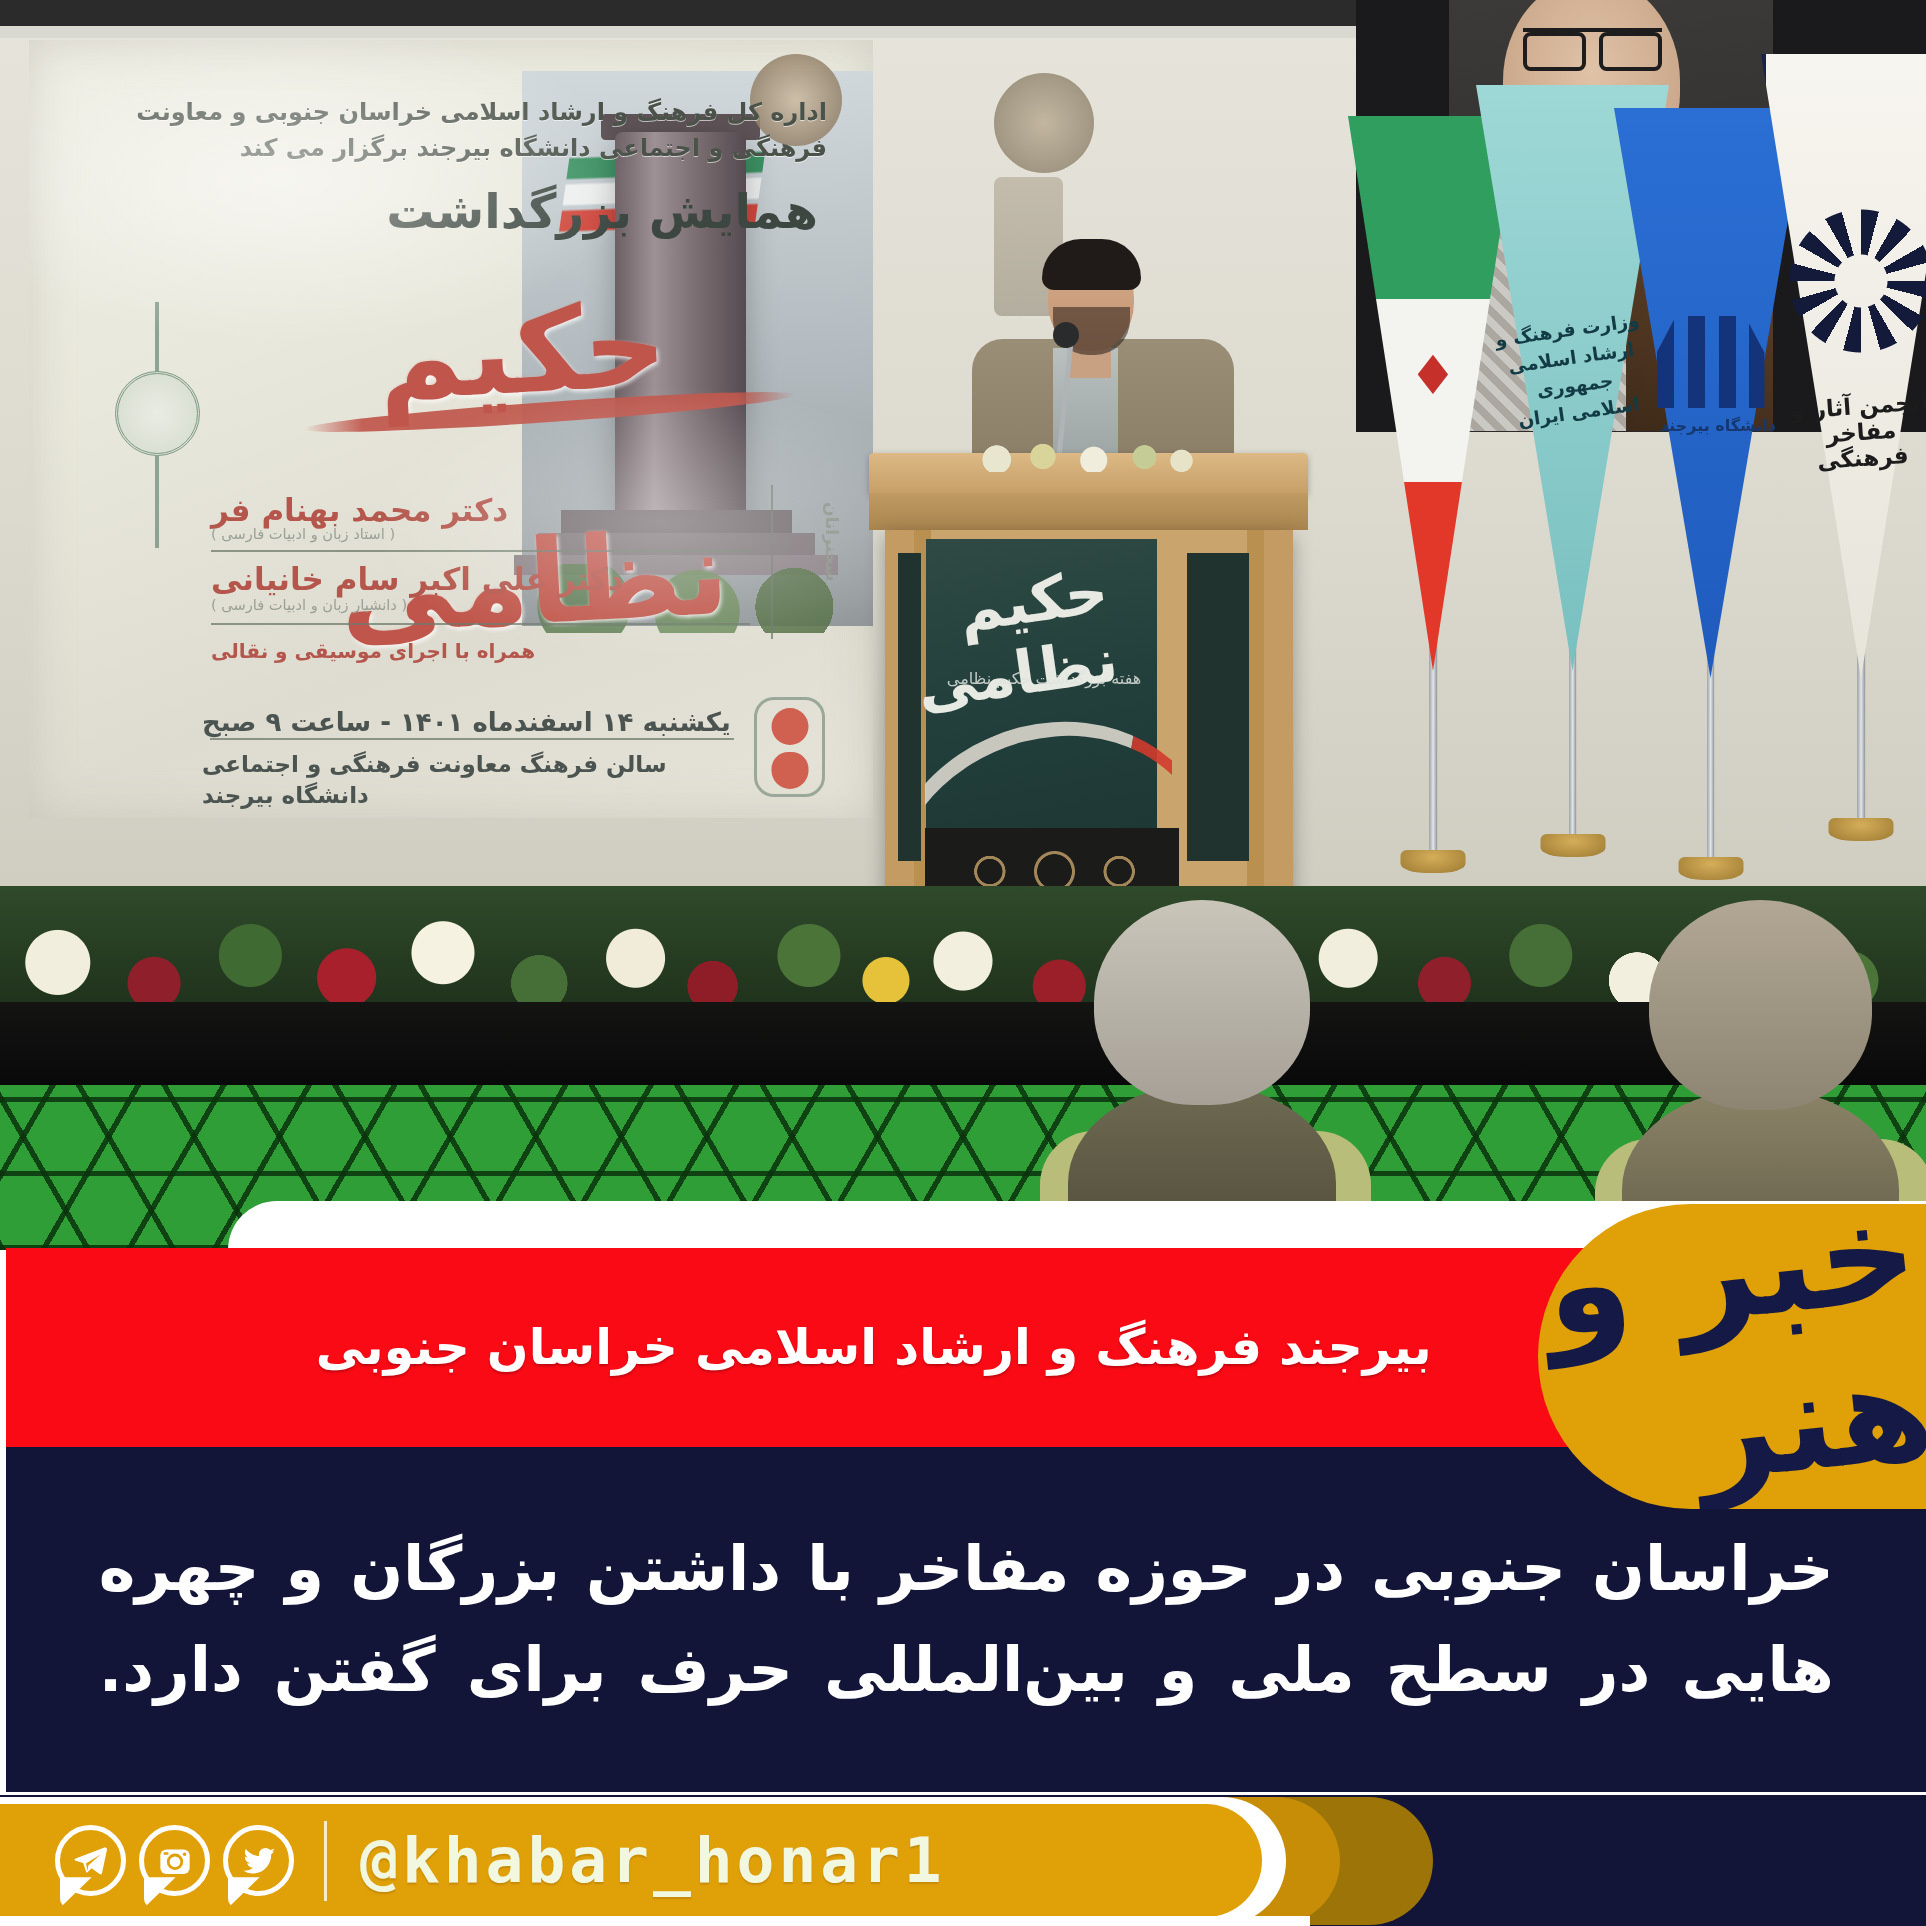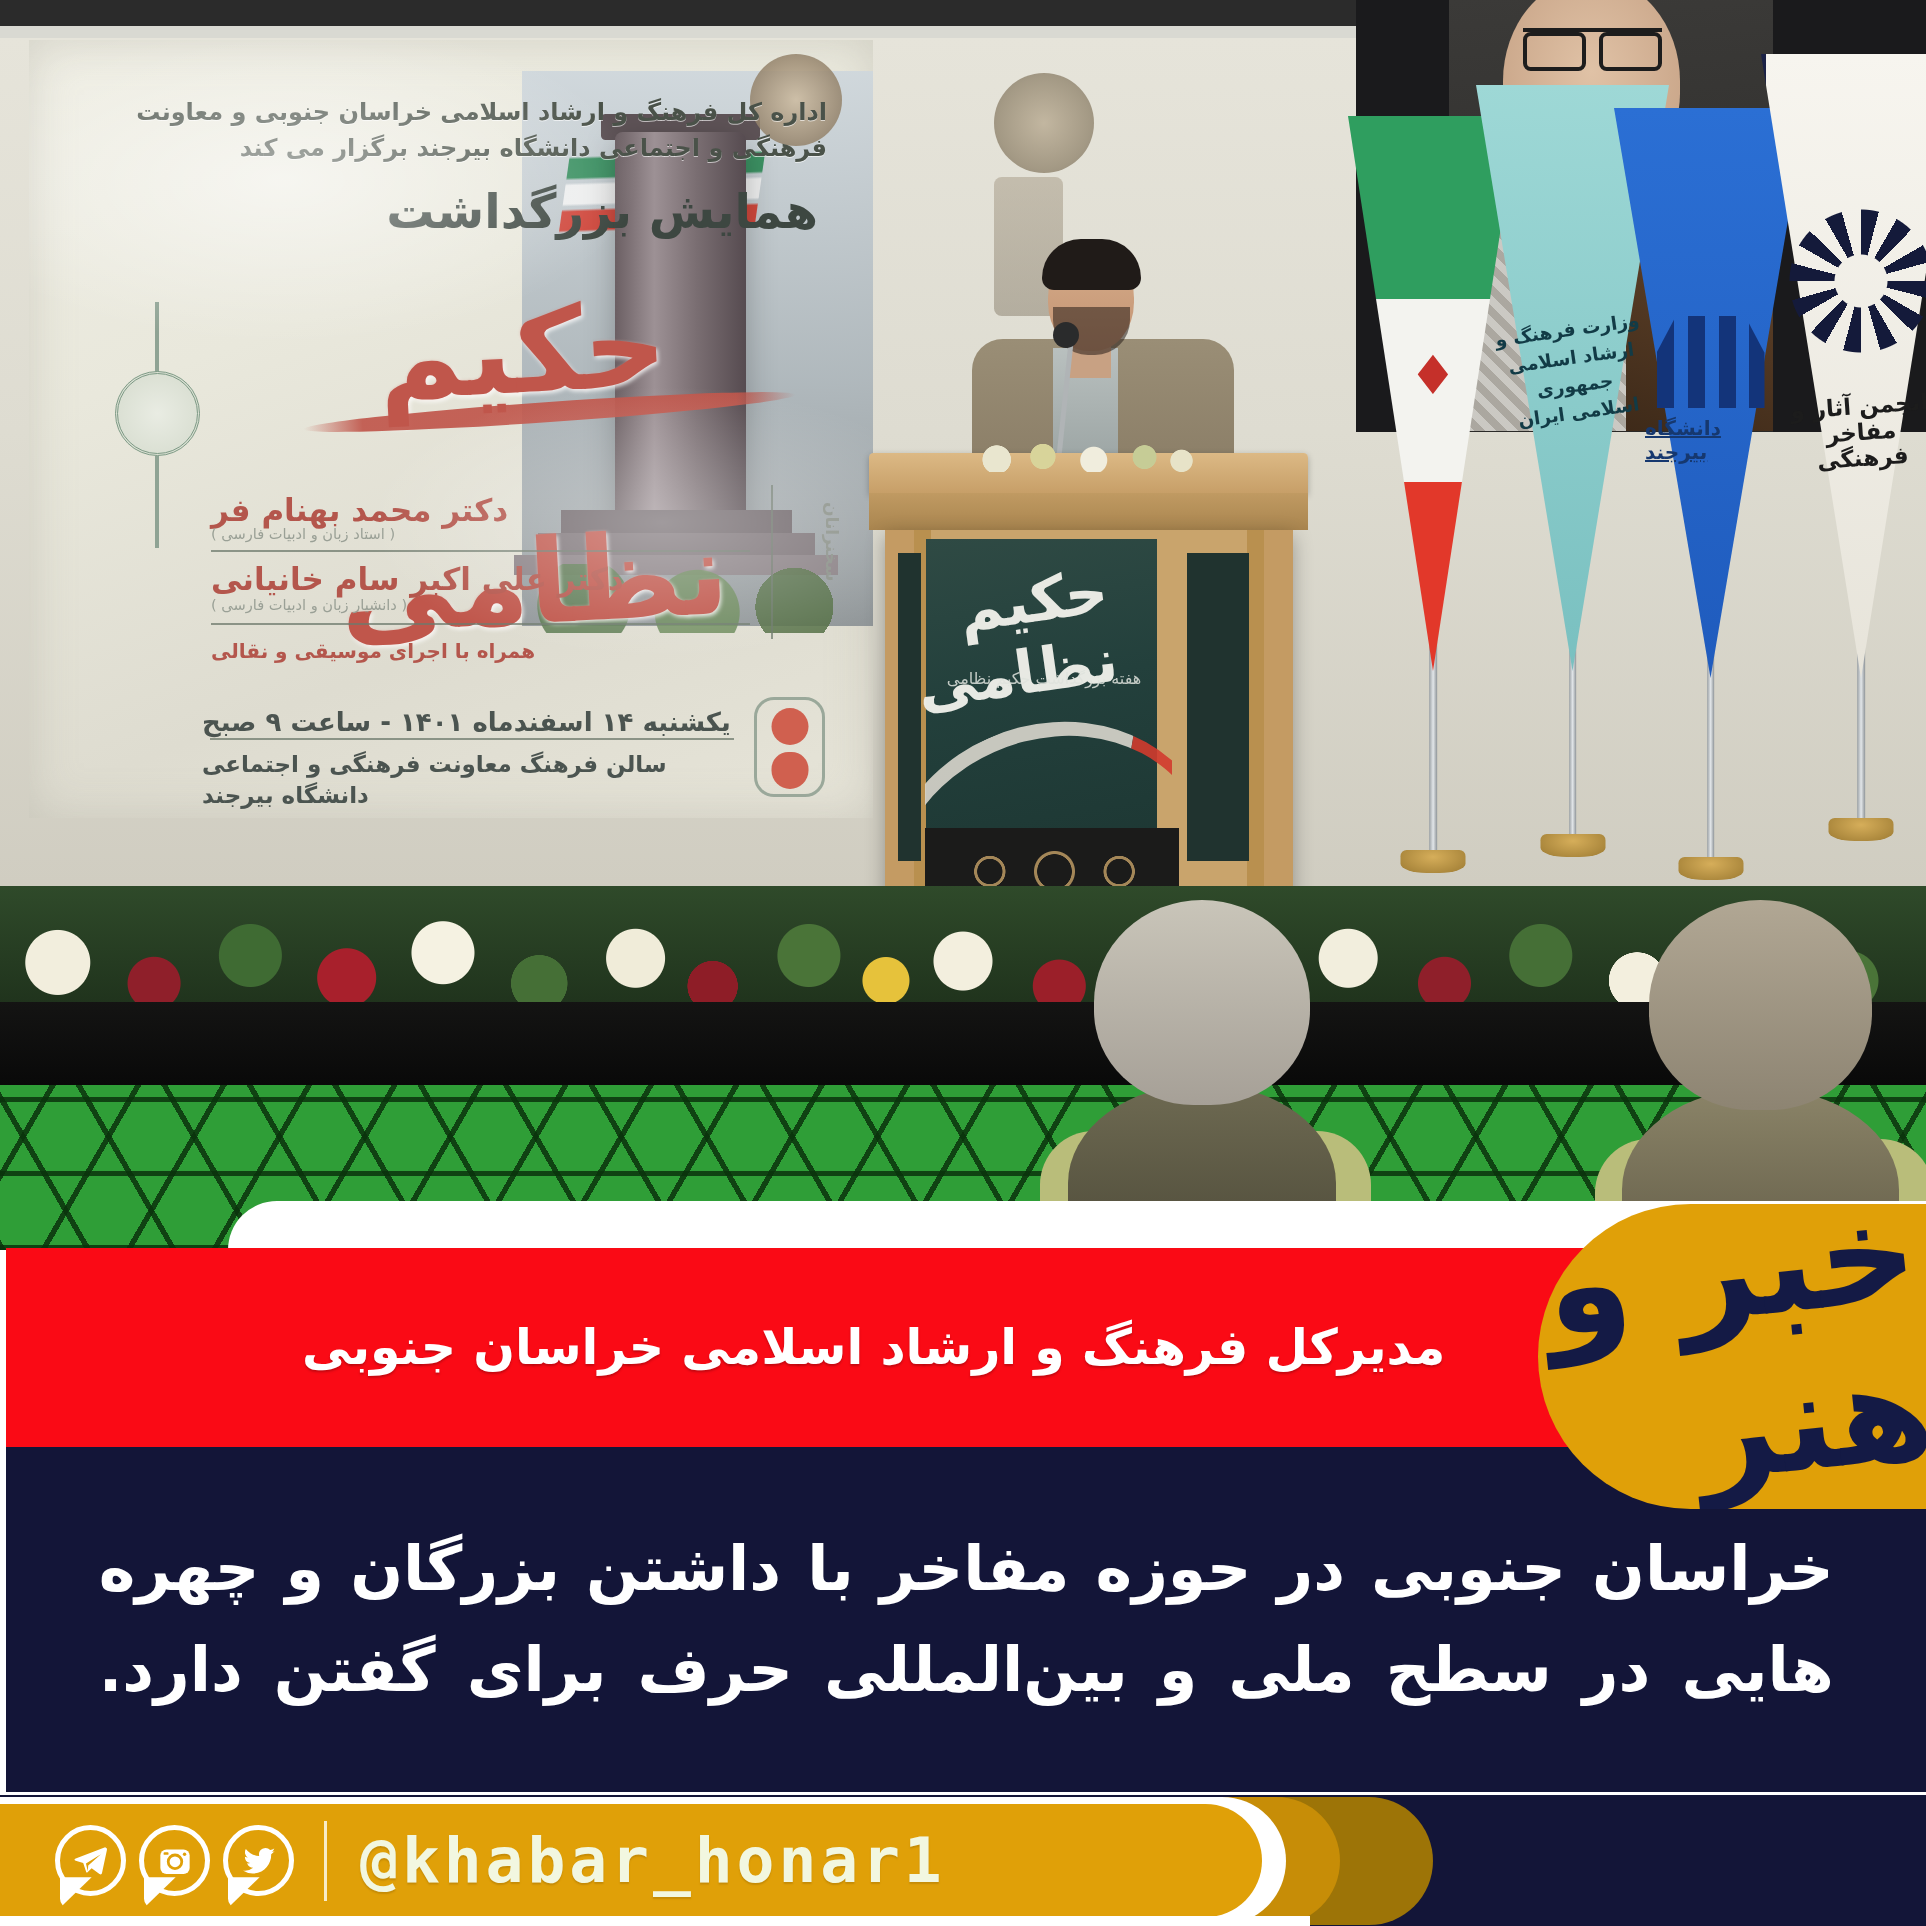--- a/index.html
+++ b/index.html
@@ -389,21 +389,21 @@
   #flag-blue .base { top:749px; }
   #flag-blue .fmark {
     position:absolute; left:50%; top:208px; transform:translateX(-50%);
     width:108px; height:92px;
     background:
       linear-gradient(90deg,#13347a 0 17px,transparent 17px 31px,#13347a 31px 48px,transparent 48px 62px,#13347a 62px 79px,transparent 79px 92px,#13347a 92px 108px);
     clip-path:polygon(0 40%,18% 0,82% 0,100% 40%,100% 100%,0 100%);
   }
   #flag-blue .ftext {
     position:absolute; left:50%; top:308px; transform:translateX(-50%);
-    width:131px; direction:rtl; text-align:left; color:#16386f; font-size:20px; font-weight:bold;text-decoration:underline;
+    width:131px; direction:rtl; text-align:right; color:#16386f; font-size:16px; font-weight:bold;
   }
 
   #flag-white { left:1761px; top:54px; width:200px; height:855px; }
   #flag-white .cloth {
     height:624px; background:linear-gradient(180deg,#f7f5ef,#e7e4da);
     border-left:5.4px solid #1b2247; border-right:5.4px solid #1b2247;
   }
   #flag-white .pole { top:31px; height:740px; }
   #flag-white .knob { top:7.7px; }
   #flag-white .base { top:764px; }
@@ -755,21 +755,21 @@
     <div class="aud" id="aud2">
       <div class="chair"></div>
       <div class="shoulders"></div>
       <div class="head"></div>
     </div>
   </div>
 
   <div class="white-curve"></div>
 
   <div class="red-band">
-    <div class="red-band-text">مدیرکل فرهنگ و ارشاد اسلامی خراسان جنوبی</div>
+    <div class="red-band-text">بیرجند فرهنگ و ارشاد اسلامی خراسان جنوبی</div>
   </div>
 
   <div class="logo-blob">
     <div class="logo-blob-text">خبر و هنر</div>
   </div>
 
   <div class="navy-band">
     <div class="navy-text">خراسان جنوبی در حوزه مفاخر با داشتن بزرگان و چهره هایی در سطح ملی و بین‌المللی حرف برای گفتن دارد.</div>
   </div>
 

